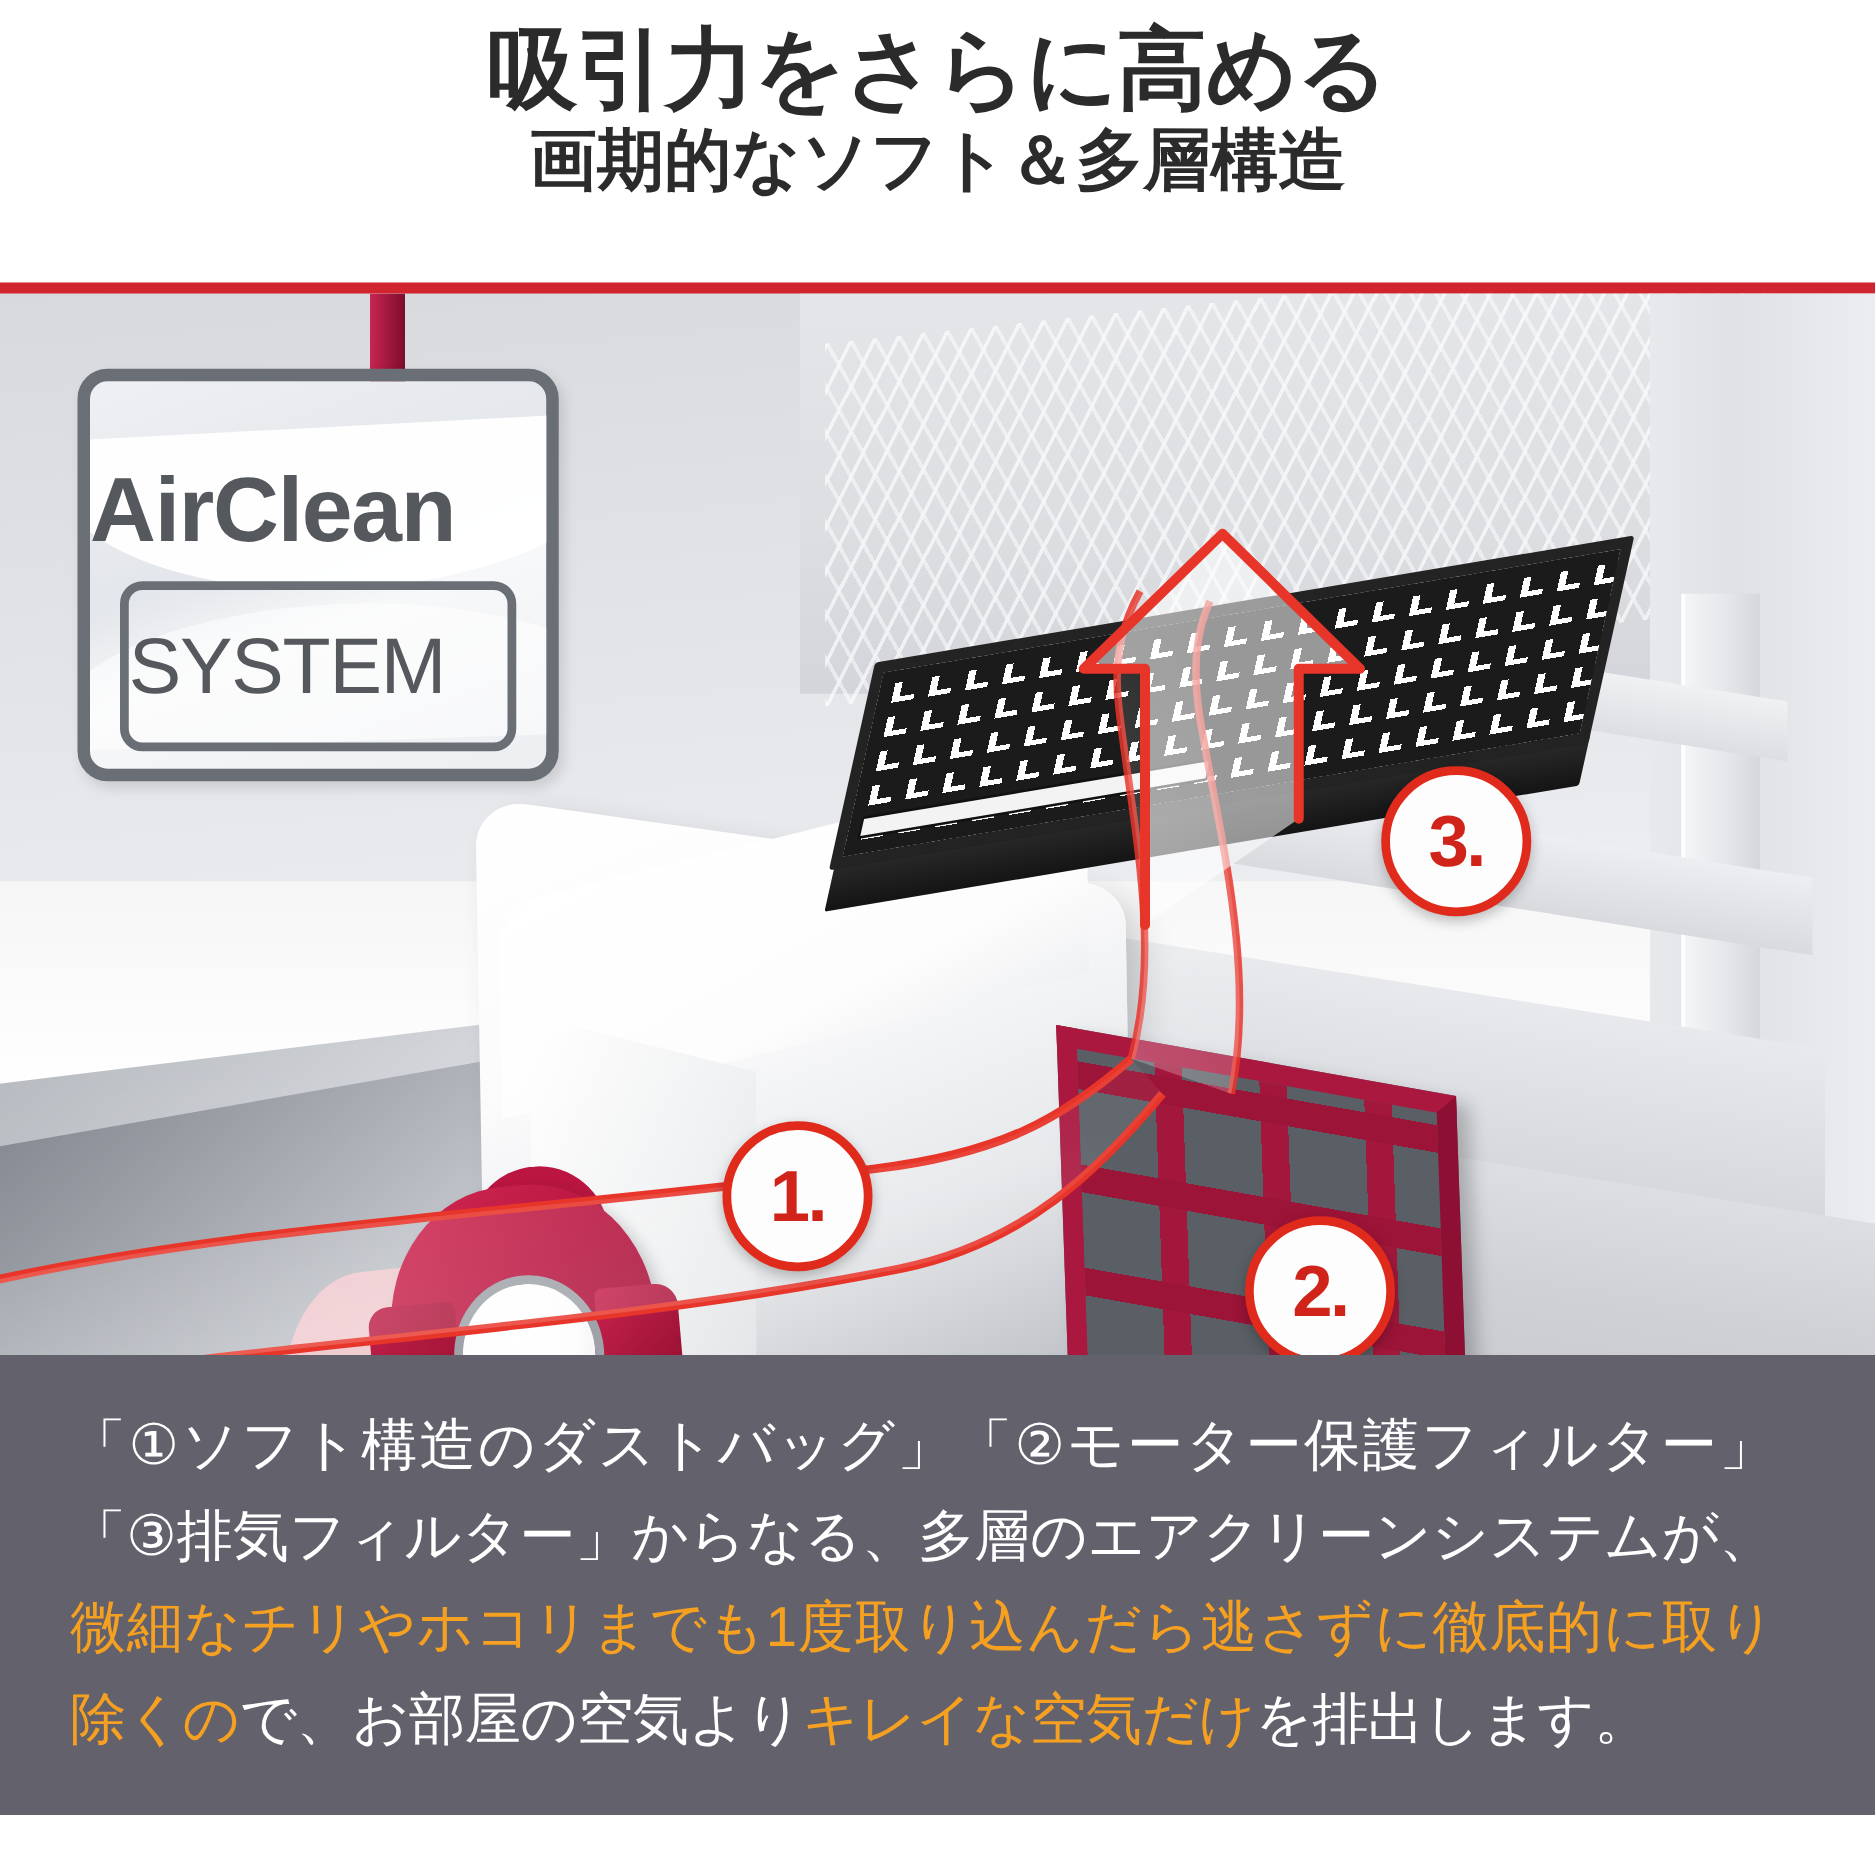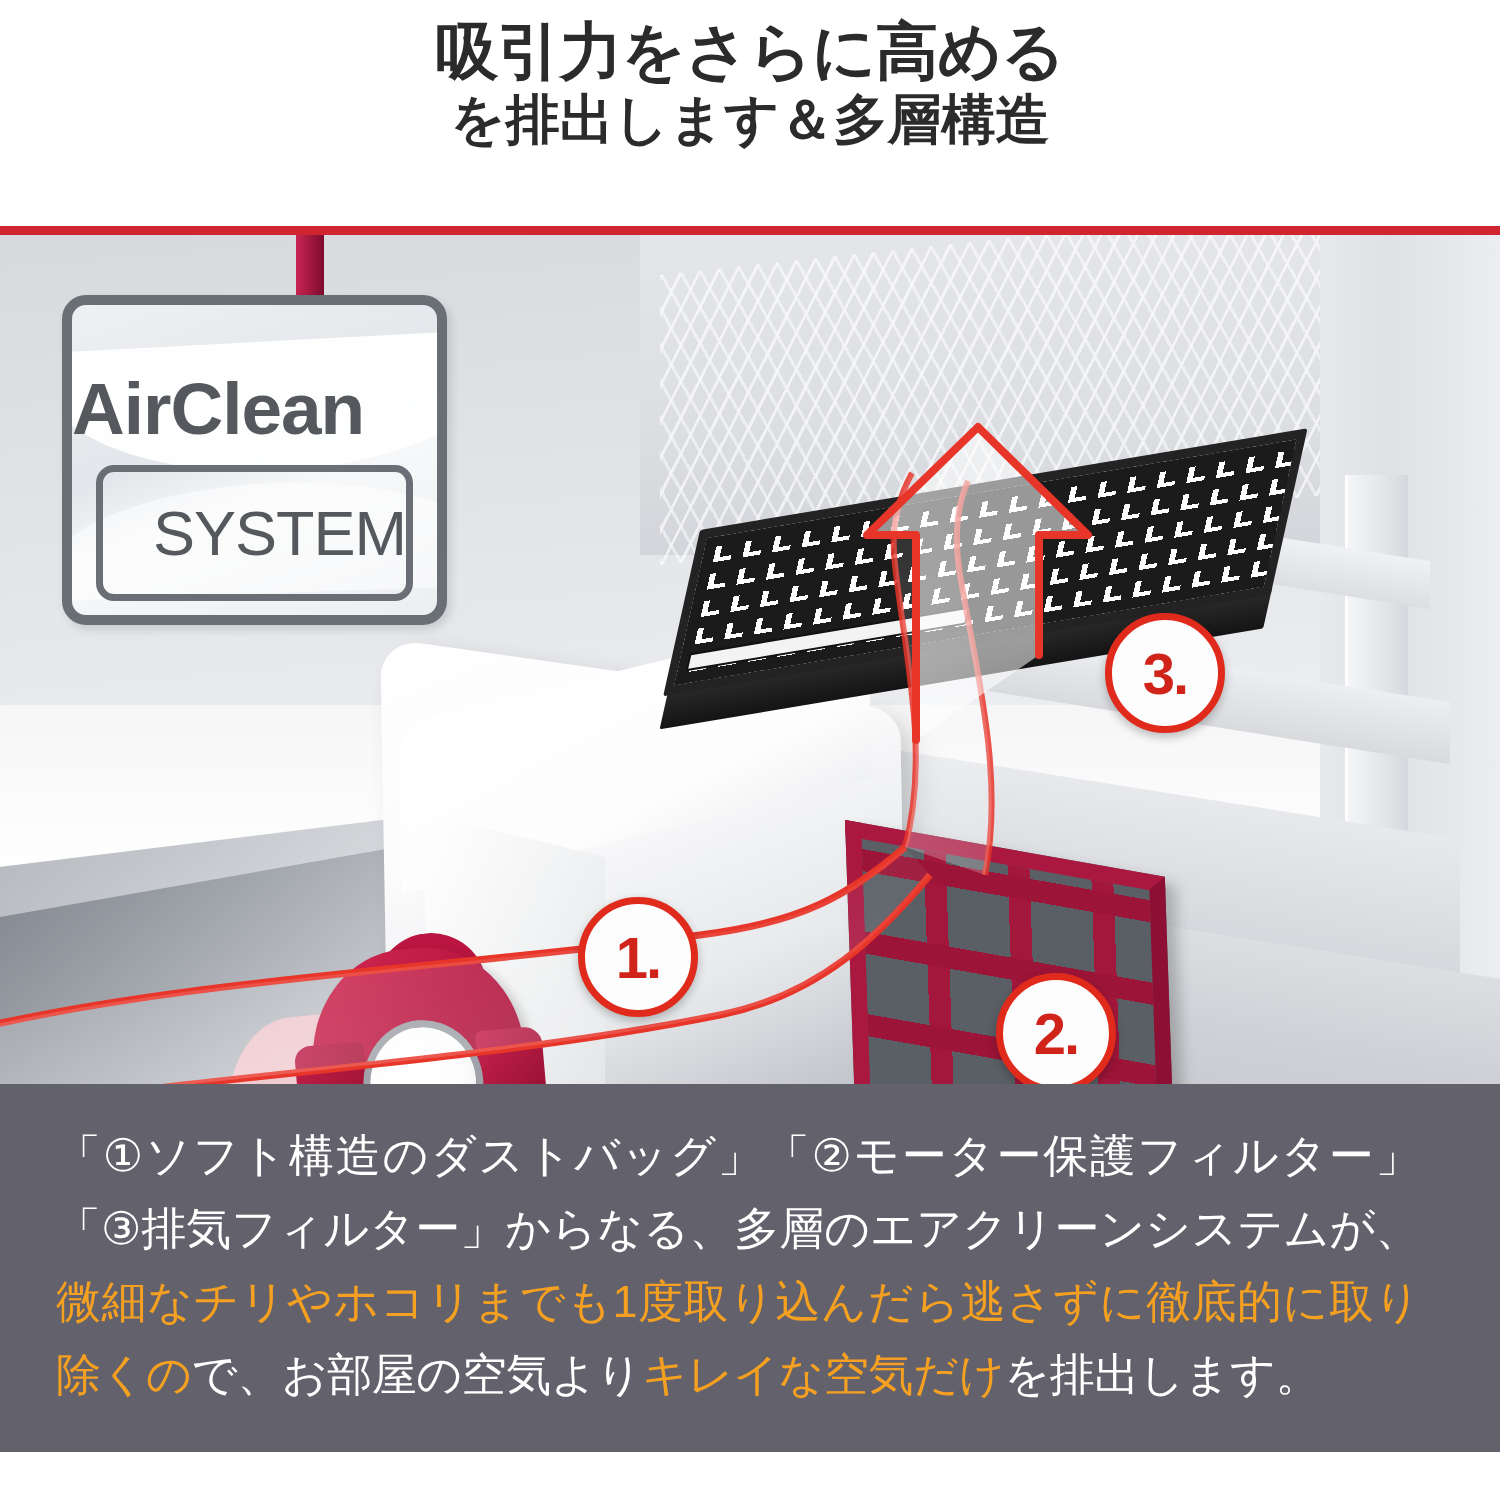--- a/index.html
+++ b/index.html
@@ -11,21 +11,21 @@
   #page{position:relative;width:1500px;height:1500px;overflow:hidden;background:#fff;}
 
   
   .header{
     position:absolute;left:0;top:0;width:1500px;height:232px;
     background:#ffffff;
     display:flex;flex-direction:column;align-items:center;justify-content:flex-start;
   }
   .header-title{
     margin-top:18px;
-    font-size:63px;line-height:1.06;
+    font-size:72px;line-height:1.06;
     font-weight:bold;color:#2b2b2b;
     letter-spacing:-1px;
     white-space:nowrap;
   }
   .header-sub{
     margin-top:6px;
     font-size:54px;line-height:1.05;
     font-weight:bold;color:#2b2b2b;
     letter-spacing:0px;
     white-space:nowrap;
@@ -303,21 +303,21 @@
   }
   .badge-title{
     position:absolute;left:0;right:0;top:62px;
     text-align:left;
     font-size:73px;font-weight:bold;color:#55585c;
     letter-spacing:-1px;
   }
   .badge-box{
     position:absolute;left:24px;top:160px;width:317px;height:136px;
     border:7px solid #6a6f76;border-radius:18px;box-sizing:border-box;
-    display:flex;align-items:center;justify-content:flex-end;
+    display:flex;align-items:center;justify-content:flex-start;
   }
   .badge-box-text{
     font-size:63px;color:#55585c;letter-spacing:-1px;line-height:1;
   }
 
   
   .caption{
     position:absolute;left:0;top:1084px;width:1500px;height:368px;
     background:#62616c;
     padding:36px 80px 0 56px;
@@ -335,21 +335,21 @@
   }
   .hl{color:#f5a020;}
 </style>
 </head>
 <body>
 
 <div id="page">
 
   <div class="header">
     <div class="header-title">吸引力をさらに高める</div>
-    <div class="header-sub">を排出します＆多層構造</div>
+    <div class="header-sub">画期的なソフト＆多層構造</div>
   </div>
   <div class="header-rule"></div>
 
   <div class="stage">
 
     <div class="floor"></div>
 
     <div class="housing-back"></div>
     <div class="housing-texture"></div>
     <div class="housing-right-col"></div>

